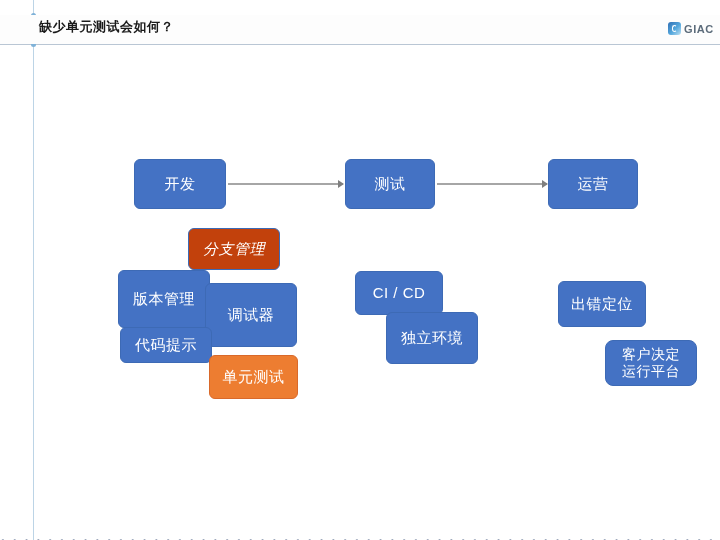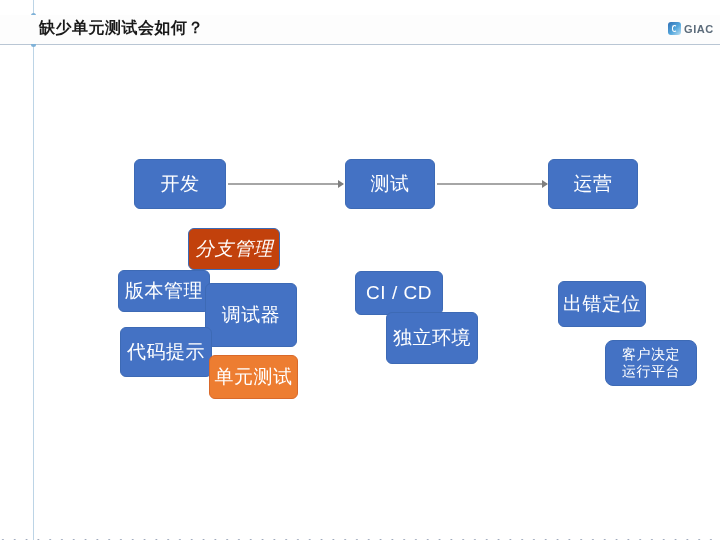--- a/index.html
+++ b/index.html
@@ -47,21 +47,21 @@
     left: 0;
     top: 15px;
     width: 720px;
     height: 29px;
     background: #fdfdfd;
   }
   .slide-title {
     position: absolute;
     left: 39px;
     top: 18px;
-    font-size: 16px;
+    font-size: 13px;
     font-weight: bold;
     color: #1a1a1a;
     letter-spacing: 0.5px;
     white-space: nowrap;
   }
 
   
   .logo {
     position: absolute;
     left: 668px;
@@ -101,21 +101,21 @@
     position: absolute;
     box-sizing: border-box;
     background: #4472c4;
     border: 1px solid #3d6ab5;
     border-radius: 6px;
     color: #ffffff;
     display: flex;
     align-items: center;
     justify-content: center;
     text-align: center;
-    font-size: 19px;
+    font-size: 15px;
     line-height: 1.18;
     letter-spacing: 0.5px;
   }
   .box.accent {
     background: #ed7d31;
     border-color: #d9692a;
   }
   .box.tight {
     font-size: 14px;
   }
@@ -175,27 +175,27 @@
       </div>
       <div class="box" style="left: 345px; top: 159px; width: 90px; height: 50px; background: rgb(68, 114, 196); border-color: rgb(61, 106, 181);">
         <span>测试</span>
       </div>
       <div class="box" style="left: 548px; top: 159px; width: 90px; height: 50px; background: rgb(68, 114, 196); border-color: rgb(61, 106, 181);">
         <span>运营</span>
       </div>
       <div class="box" style="left: 188px; top: 228px; width: 92px; height: 42px; background: #c2410c; border-color: rgb(61, 106, 181); font-style: italic;">
         <span style="white-space: pre-line;">分支管理</span>
       </div>
-      <div class="box" style="left: 118px; top: 270px; width: 92px; height: 42px; background: rgb(68, 114, 196); border-color: rgb(61, 106, 181);">
+      <div class="box" style="left: 118px; top: 270px; width: 92px; height: 58px; background: rgb(68, 114, 196); border-color: rgb(61, 106, 181);">
         <span style="white-space: pre-line;">版本管理</span>
       </div>
       <div class="box" style="left: 205px; top: 283px; width: 92px; height: 64px; background: rgb(68, 114, 196); border-color: rgb(61, 106, 181);">
         <span style="white-space: pre-line;">调试器</span>
       </div>
-      <div class="box" style="left: 120px; top: 327px; width: 92px; height: 50px; background: rgb(68, 114, 196); border-color: rgb(61, 106, 181);">
+      <div class="box" style="left: 120px; top: 327px; width: 92px; height: 36px; background: rgb(68, 114, 196); border-color: rgb(61, 106, 181);">
         <span style="white-space: pre-line;">代码提示</span>
       </div>
       <div class="box accent" style="left: 209px; top: 355px; width: 89px; height: 44px; background: rgb(237, 125, 49); border-color: rgb(217, 105, 42);">
         <span style="white-space: pre-line;">单元测试</span>
       </div>
       <div class="box" style="left: 355px; top: 271px; width: 88px; height: 44px; background: rgb(68, 114, 196); border-color: rgb(61, 106, 181);">
         <span style="white-space: pre-line;">CI / CD</span>
       </div>
       <div class="box" style="left: 386px; top: 312px; width: 92px; height: 52px; background: rgb(68, 114, 196); border-color: rgb(61, 106, 181);">
         <span style="white-space: pre-line;">独立环境</span>

